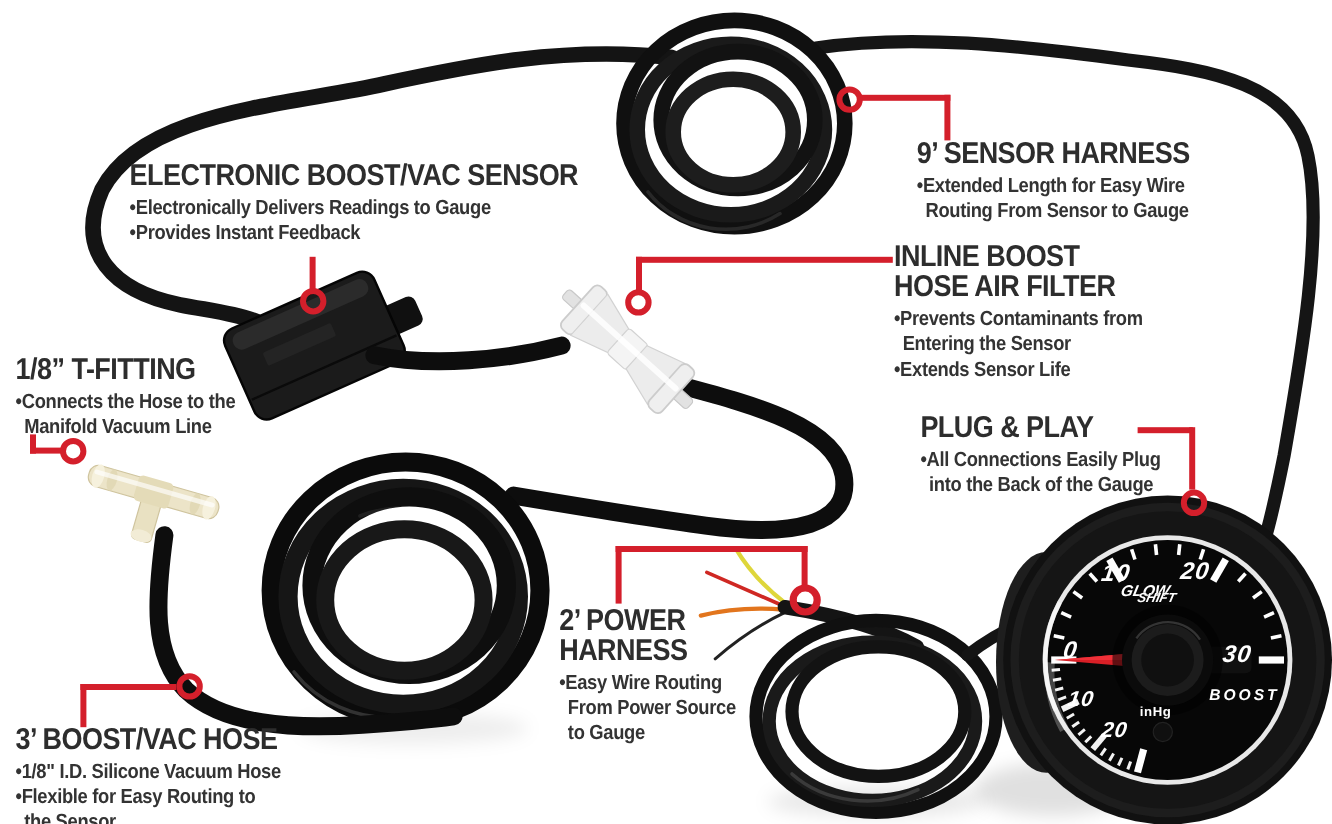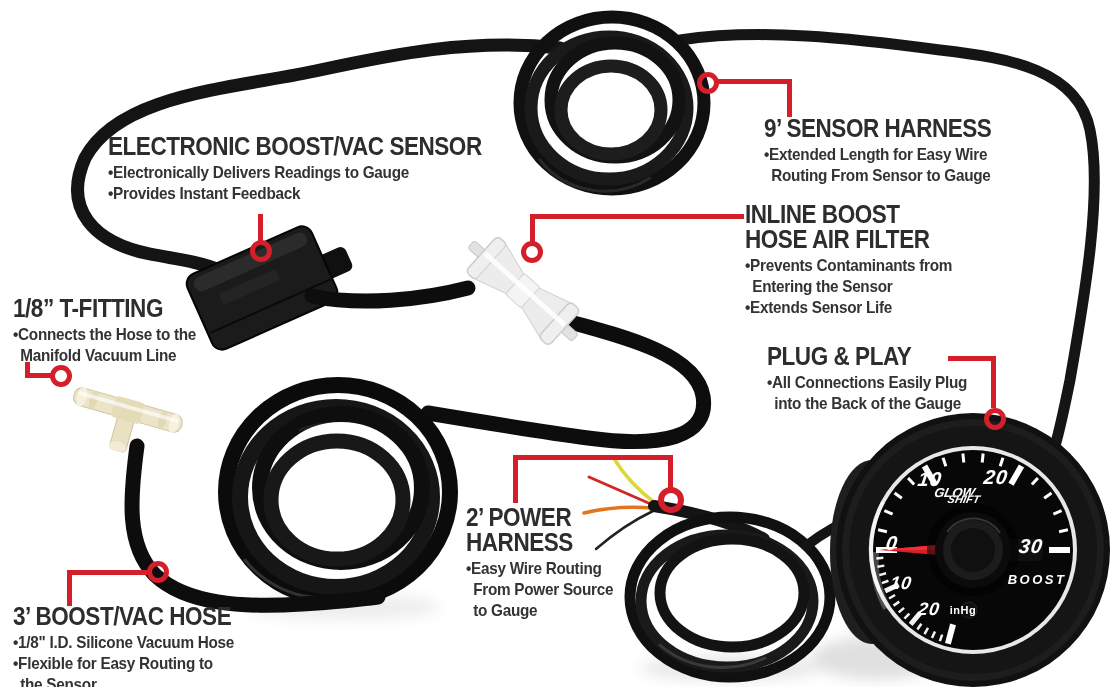--- a/index.html
+++ b/index.html
@@ -185,21 +185,21 @@
       </g>
       <circle cx="134" cy="198" r="8" fill="#101010" stroke="#222"></circle>
     </svg>
     <span class="gnum" style="left:57px;top:131px;">0</span>
     <span class="gnum" style="left:95px;top:67px;">10</span>
     <span class="gnum" style="left:161px;top:65px;">20</span>
     <span class="gnum" style="left:196px;top:134px;">30</span>
     <span class="gnum small" style="left:66px;top:171px;">10</span>
     <span class="gnum small" style="left:94px;top:197px;">20</span>
     <span class="gtxt" id="g-boost" style="left:202px;top:167px;text-align:right;">BOOST</span>
-    <span class="gtxt" id="g-unit" style="left:128px;top:198px;">inHg</span>
+    <span class="gtxt" id="g-unit" style="left:128px;top:182px;">inHg</span>
     <div id="g-logo" style="left:122px;top:84px;">
       <span class="l1">GLOW</span>
       <span class="l2">SHIFT</span>
     </div>
   </div>
 
   <div class="rline" style="left:258px;top:214px;width:5px;height:28px;"></div>
   <div class="rring" style="left:250px;top:240px;width:22px;height:22px;"></div>
 
   <div class="rline" style="left:716px;top:79px;width:76px;height:5px;"></div>

